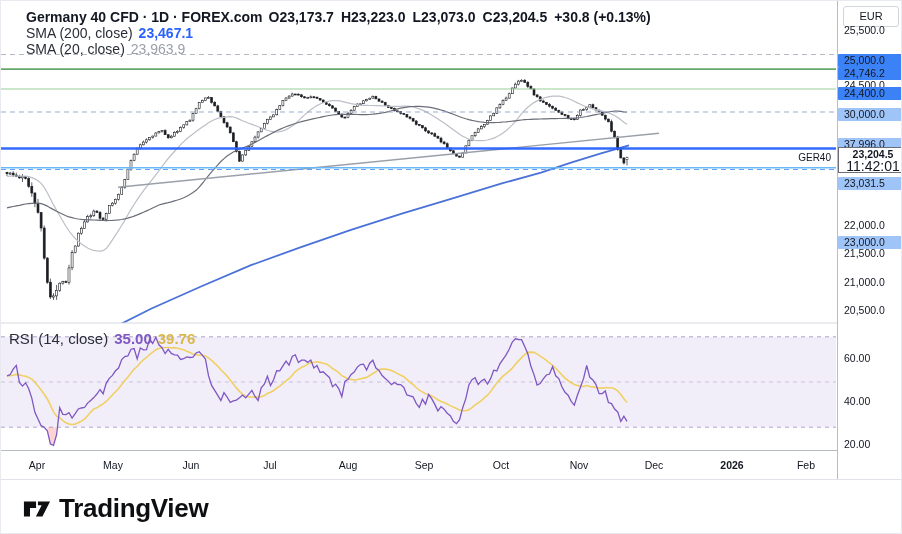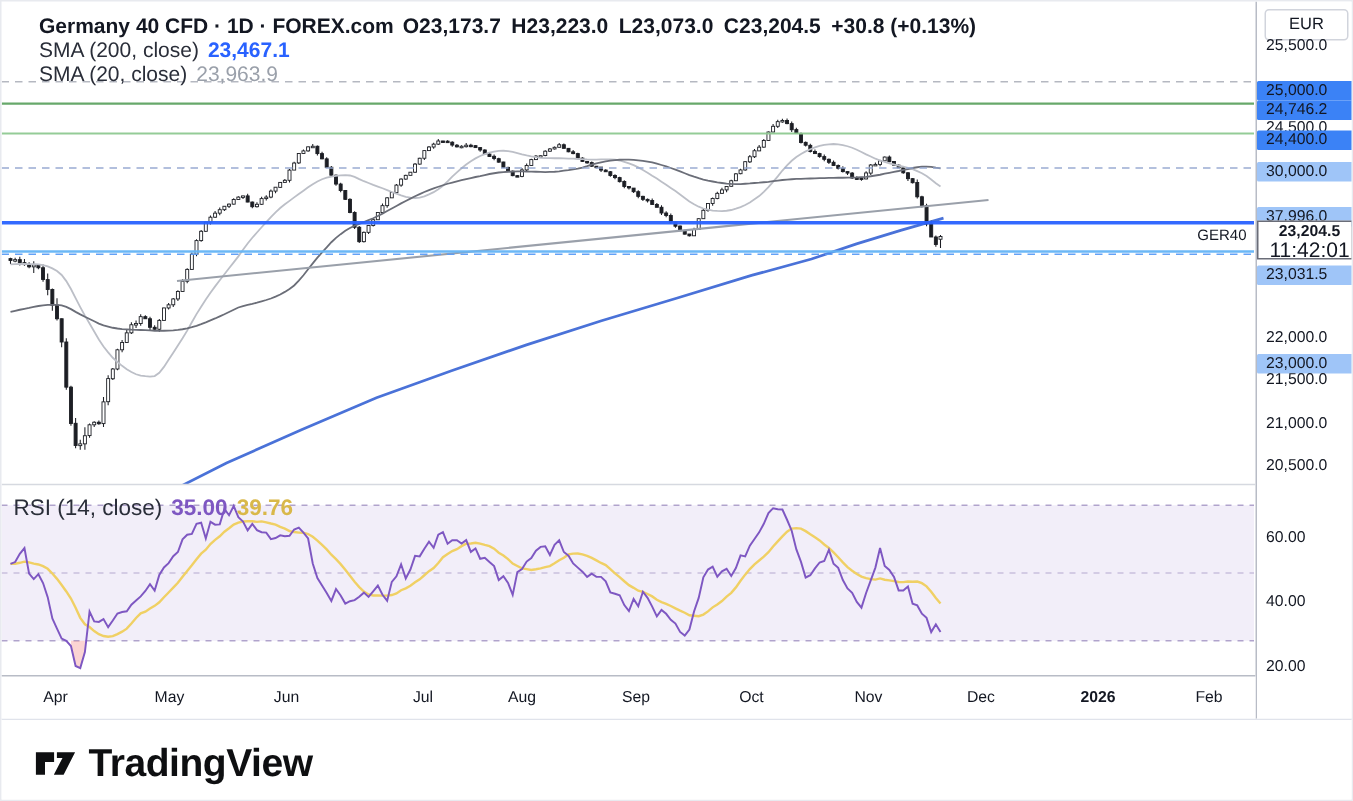--- a/index.html
+++ b/index.html
@@ -557,21 +557,21 @@
       <div class="axis-label plain" style="top: 303px;">20,500.0</div>
       <div class="axis-label plain" style="top: 351px;">60.00</div>
       <div class="axis-label plain" style="top: 394px;">40.00</div>
       <div class="axis-label plain" style="top: 437px;">20.00</div>
     </div>
 
   <div id="time-axis">
       <div class="time-label" style="left: 36px;">Apr</div>
       <div class="time-label" style="left: 112px;">May</div>
       <div class="time-label" style="left: 190px;">Jun</div>
-      <div class="time-label" style="left: 281px;">Jul</div>
+      <div class="time-label" style="left: 269px;">Jul</div>
       <div class="time-label" style="left: 347px;">Aug</div>
       <div class="time-label" style="left: 423px;">Sep</div>
       <div class="time-label" style="left: 500px;">Oct</div>
       <div class="time-label" style="left: 578px;">Nov</div>
       <div class="time-label" style="left: 653px;">Dec</div>
       <div class="time-label bold" style="left: 731px;">2026</div>
       <div class="time-label" style="left: 805px;">Feb</div>
     </div>
   <div id="axis-bottom-line"></div>
 

